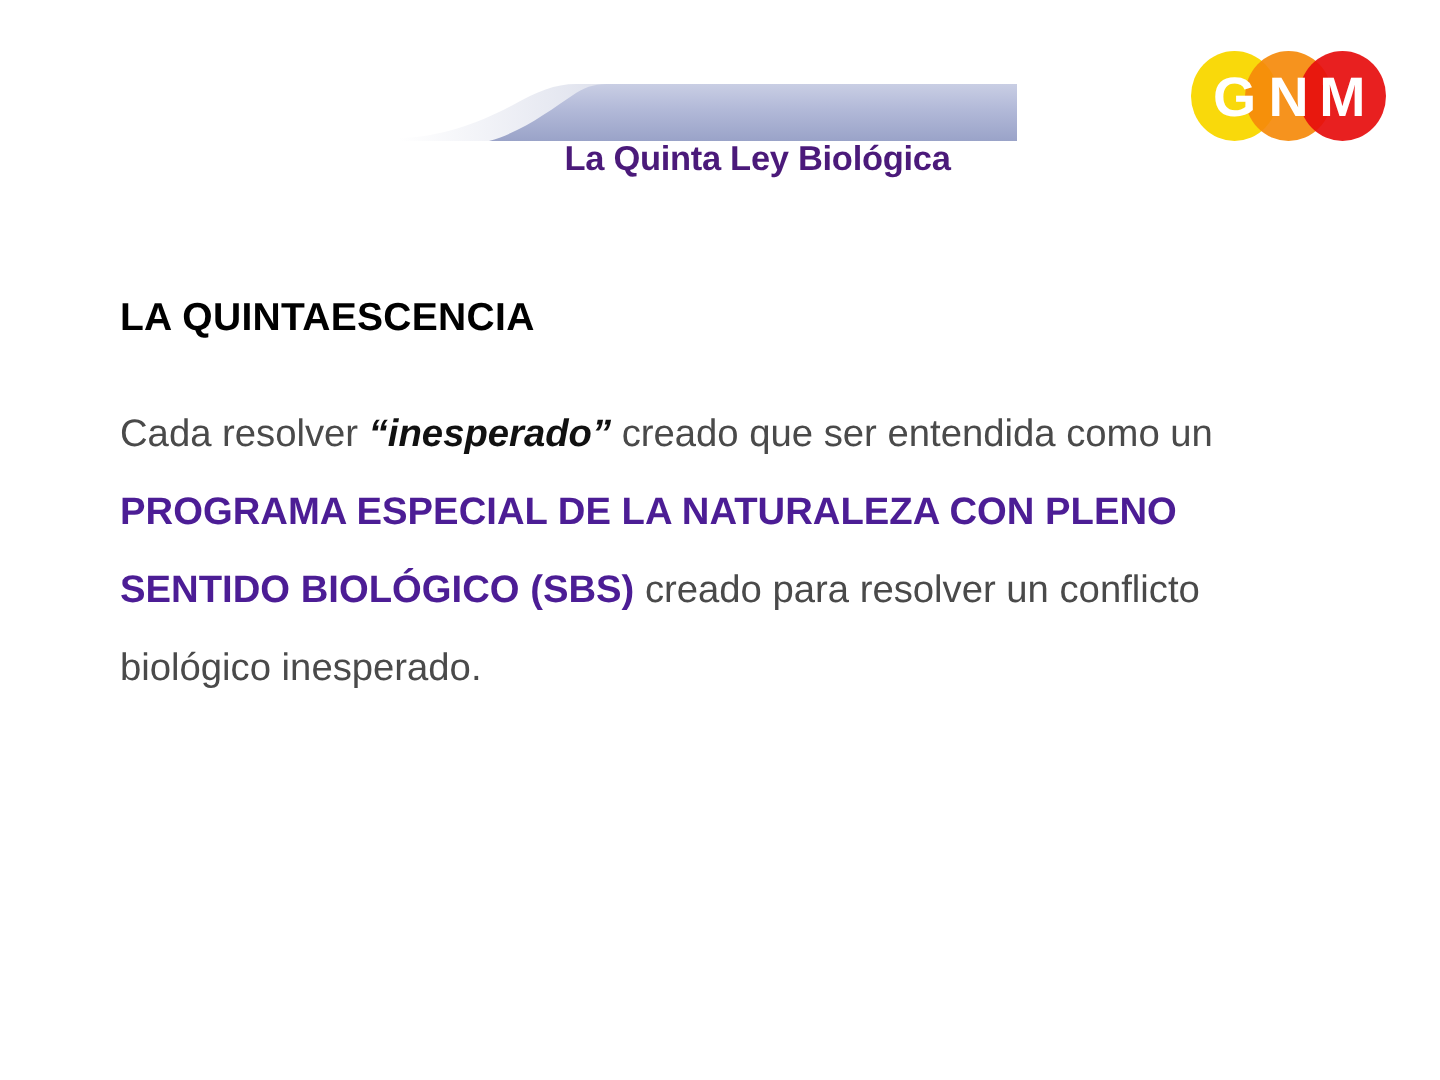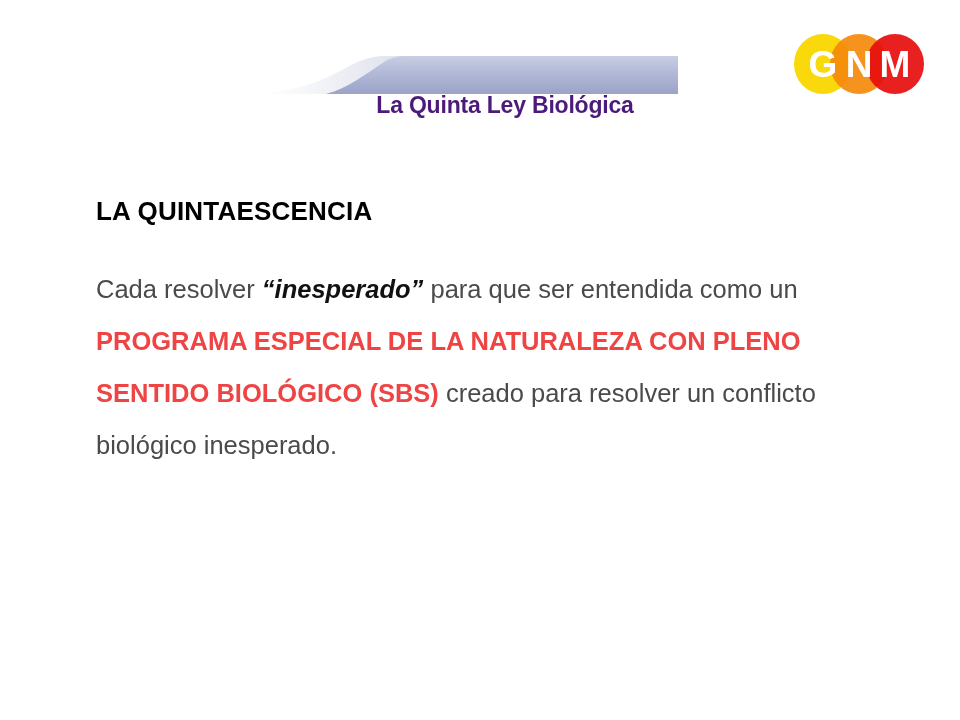--- a/index.html
+++ b/index.html
@@ -64,21 +64,21 @@
     left: 793px;
     top: 33px;
     width: 132px;
     height: 62px;
   }
   .gnm-logo svg { display: block; }
 
   
   .content {
     position: absolute;
-    left: 96px;
+    left: 80px;
     top: 196px;
     width: 810px;
   }
   .section-title {
     font-size: 26px;
     font-weight: bold;
     color: #000000;
     letter-spacing: 0.2px;
     margin: 0 0 36px 0;
     white-space: nowrap;
@@ -90,21 +90,21 @@
     margin: 0;
     width: 790px;
   }
   .em-quote {
     font-weight: bold;
     font-style: italic;
     color: #111111;
   }
   .strong-caps {
     font-weight: bold;
-    color: #ef4444;
+    color: #4c1d95;
     font-style: normal;
     text-align: right;
   }
 </style>
 </head>
 <body>
 
 <div class="slide-header">
 
   <div class="banner">
@@ -135,14 +135,14 @@
       <text x="30" y="44" font-family="Liberation Sans, sans-serif" font-size="37" font-weight="bold" fill="#ffffff" text-anchor="middle">G</text>
       <text x="66" y="44" font-family="Liberation Sans, sans-serif" font-size="37" font-weight="bold" fill="#ffffff" text-anchor="middle">N</text>
       <text x="102" y="44" font-family="Liberation Sans, sans-serif" font-size="37" font-weight="bold" fill="#ffffff" text-anchor="middle">M</text>
     </svg>
   </div>
 
 </div>
 
 <div class="content">
   <h1 class="section-title">LA QUINTAESCENCIA</h1>
-  <p class="body-paragraph"><span>Cada resolver </span><span class="em-quote">“inesperado”</span><span> para que ser entendida como un </span><span class="strong-caps">PROGRAMA ESPECIAL DE LA NATURALEZA CON PLENO SENTIDO BIOLÓGICO (SBS)</span><span> creado para resolver un conflicto biológico inesperado.</span></p>
+  <p class="body-paragraph"><span>Cada resolver </span><span class="em-quote">“inesperado”</span><span> creado que ser entendida como un </span><span class="strong-caps">PROGRAMA ESPECIAL DE LA NATURALEZA CON PLENO SENTIDO BIOLÓGICO (SBS)</span><span> creado para resolver un conflicto biológico inesperado.</span></p>
 </div>
 
 </body></html>

